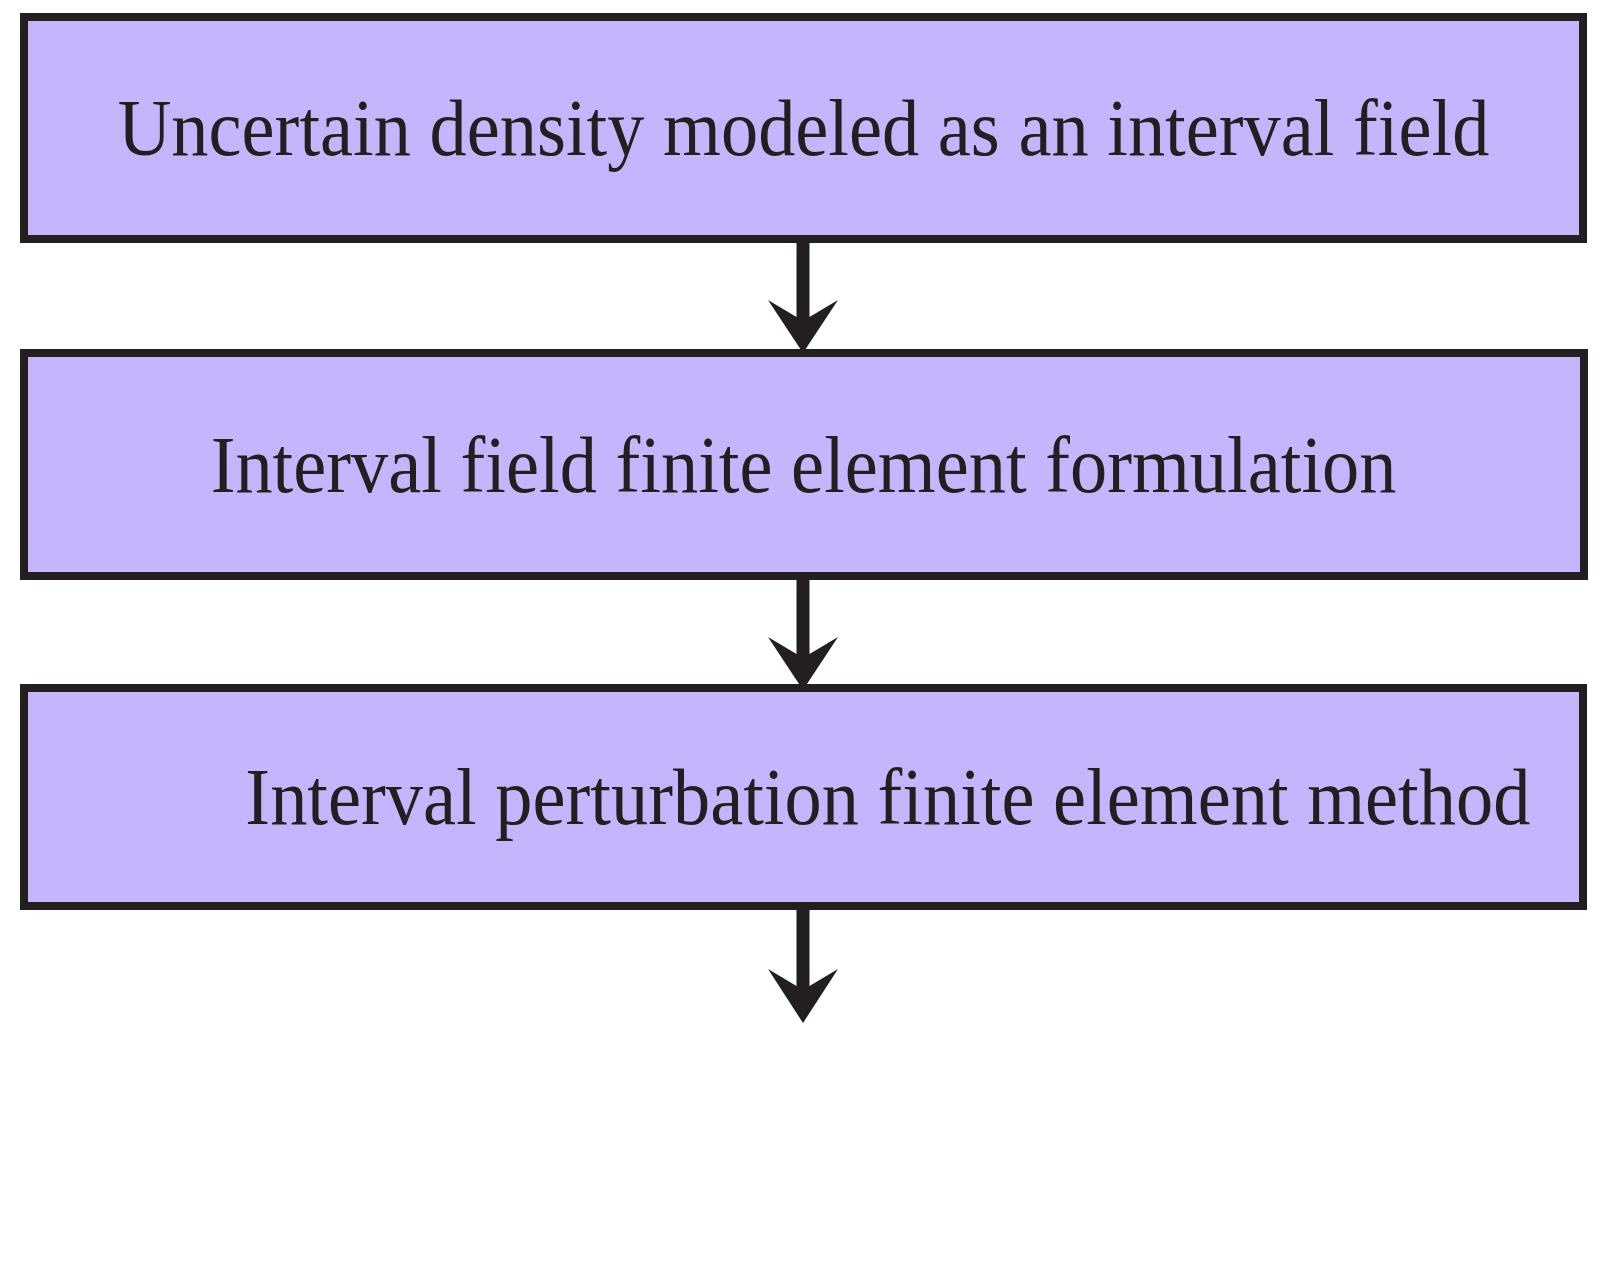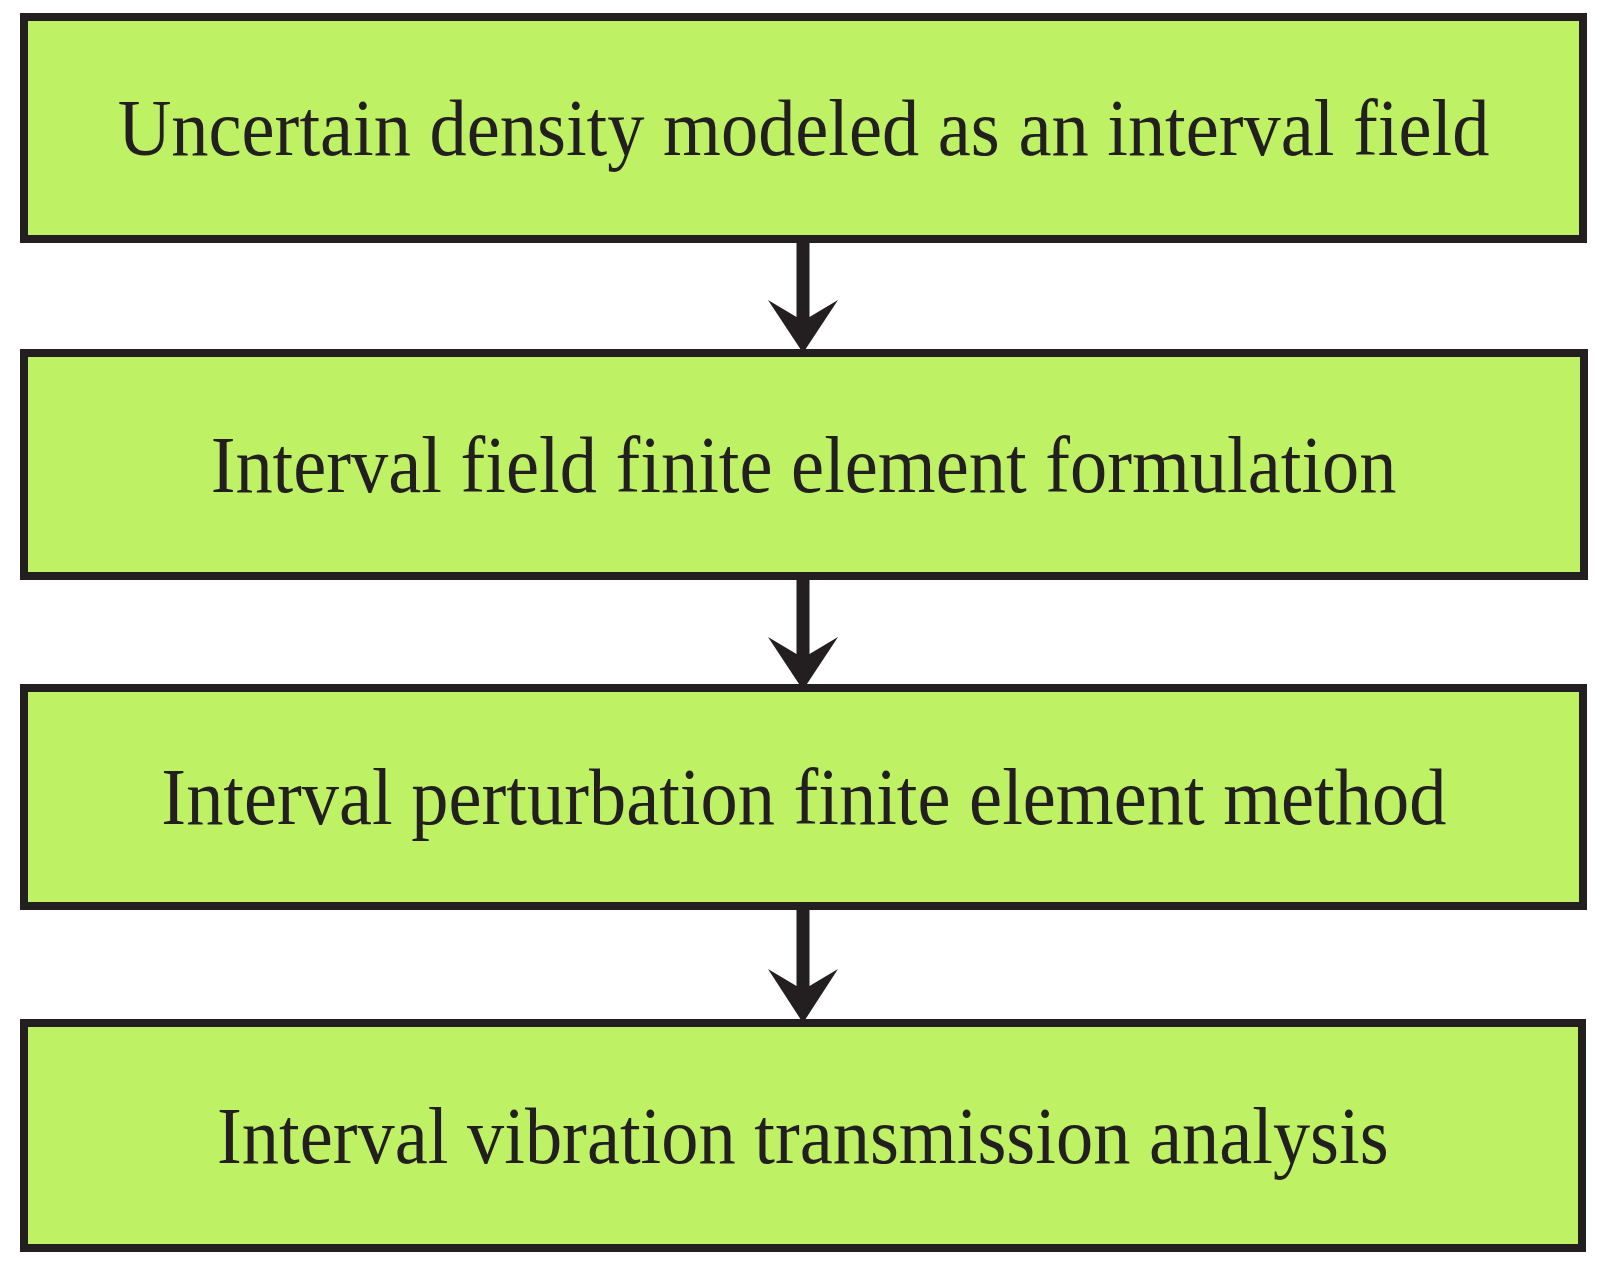--- a/index.html
+++ b/index.html
@@ -11,21 +11,21 @@
     position: relative;
     width: 1606px;
     height: 1273px;
     background: #ffffff;
     overflow: hidden;
     font-family: "Liberation Serif", "DejaVu Serif", serif;
   }
   .flow-box {
     position: absolute;
     box-sizing: border-box;
-    background: #bef264;
+    background: #c4b5fd;
     border: 8px solid #231f20;
     display: flex;
     align-items: center;
     justify-content: center;
   }
   .flow-box-label {
     font-family: "Liberation Serif", "DejaVu Serif", serif;
     font-size: 80px;
     line-height: 1.0;
     color: #231f20;
@@ -59,27 +59,24 @@
   <div class="flow-box" style="left:20px; top:349px; width:1568px; height:231px;align-items:center;">
     <span class="flow-box-label">Interval field finite element formulation</span>
   </div>
 
   <div class="arrow" style="left:767px; top:580px; width:72px; height:110px;">
     <svg width="72" height="110" viewBox="0 0 72 110" aria-hidden="true">
       <path d="M 29.5 0 L 42.5 0 L 42.5 74 L 71 57 L 36 110 L 1 57 L 29.5 74 Z" fill="#231f20"></path>
     </svg>
   </div>
 
-  <div class="flow-box" style="left:20px; top:684px; width:1567px; height:226px;">
+  <div class="flow-box" style="left:20px; top:684px; width:1567px; height:226px;justify-content:flex-end;">
     <span class="flow-box-label">Interval perturbation finite element method</span>
   </div>
 
   <div class="arrow" style="left:767px; top:910px; width:72px; height:113px;">
     <svg width="72" height="113" viewBox="0 0 72 113" aria-hidden="true">
       <path d="M 29.5 0 L 42.5 0 L 42.5 76 L 71 59 L 36 113 L 1 59 L 29.5 76 Z" fill="#231f20"></path>
     </svg>
   </div>
 
-  <div class="flow-box" style="left:20px; top:1019px; width:1566px; height:233px;">
-    <span class="flow-box-label">Interval vibration transmission analysis</span>
-  </div>
 
 </div>
 
 </body></html>

